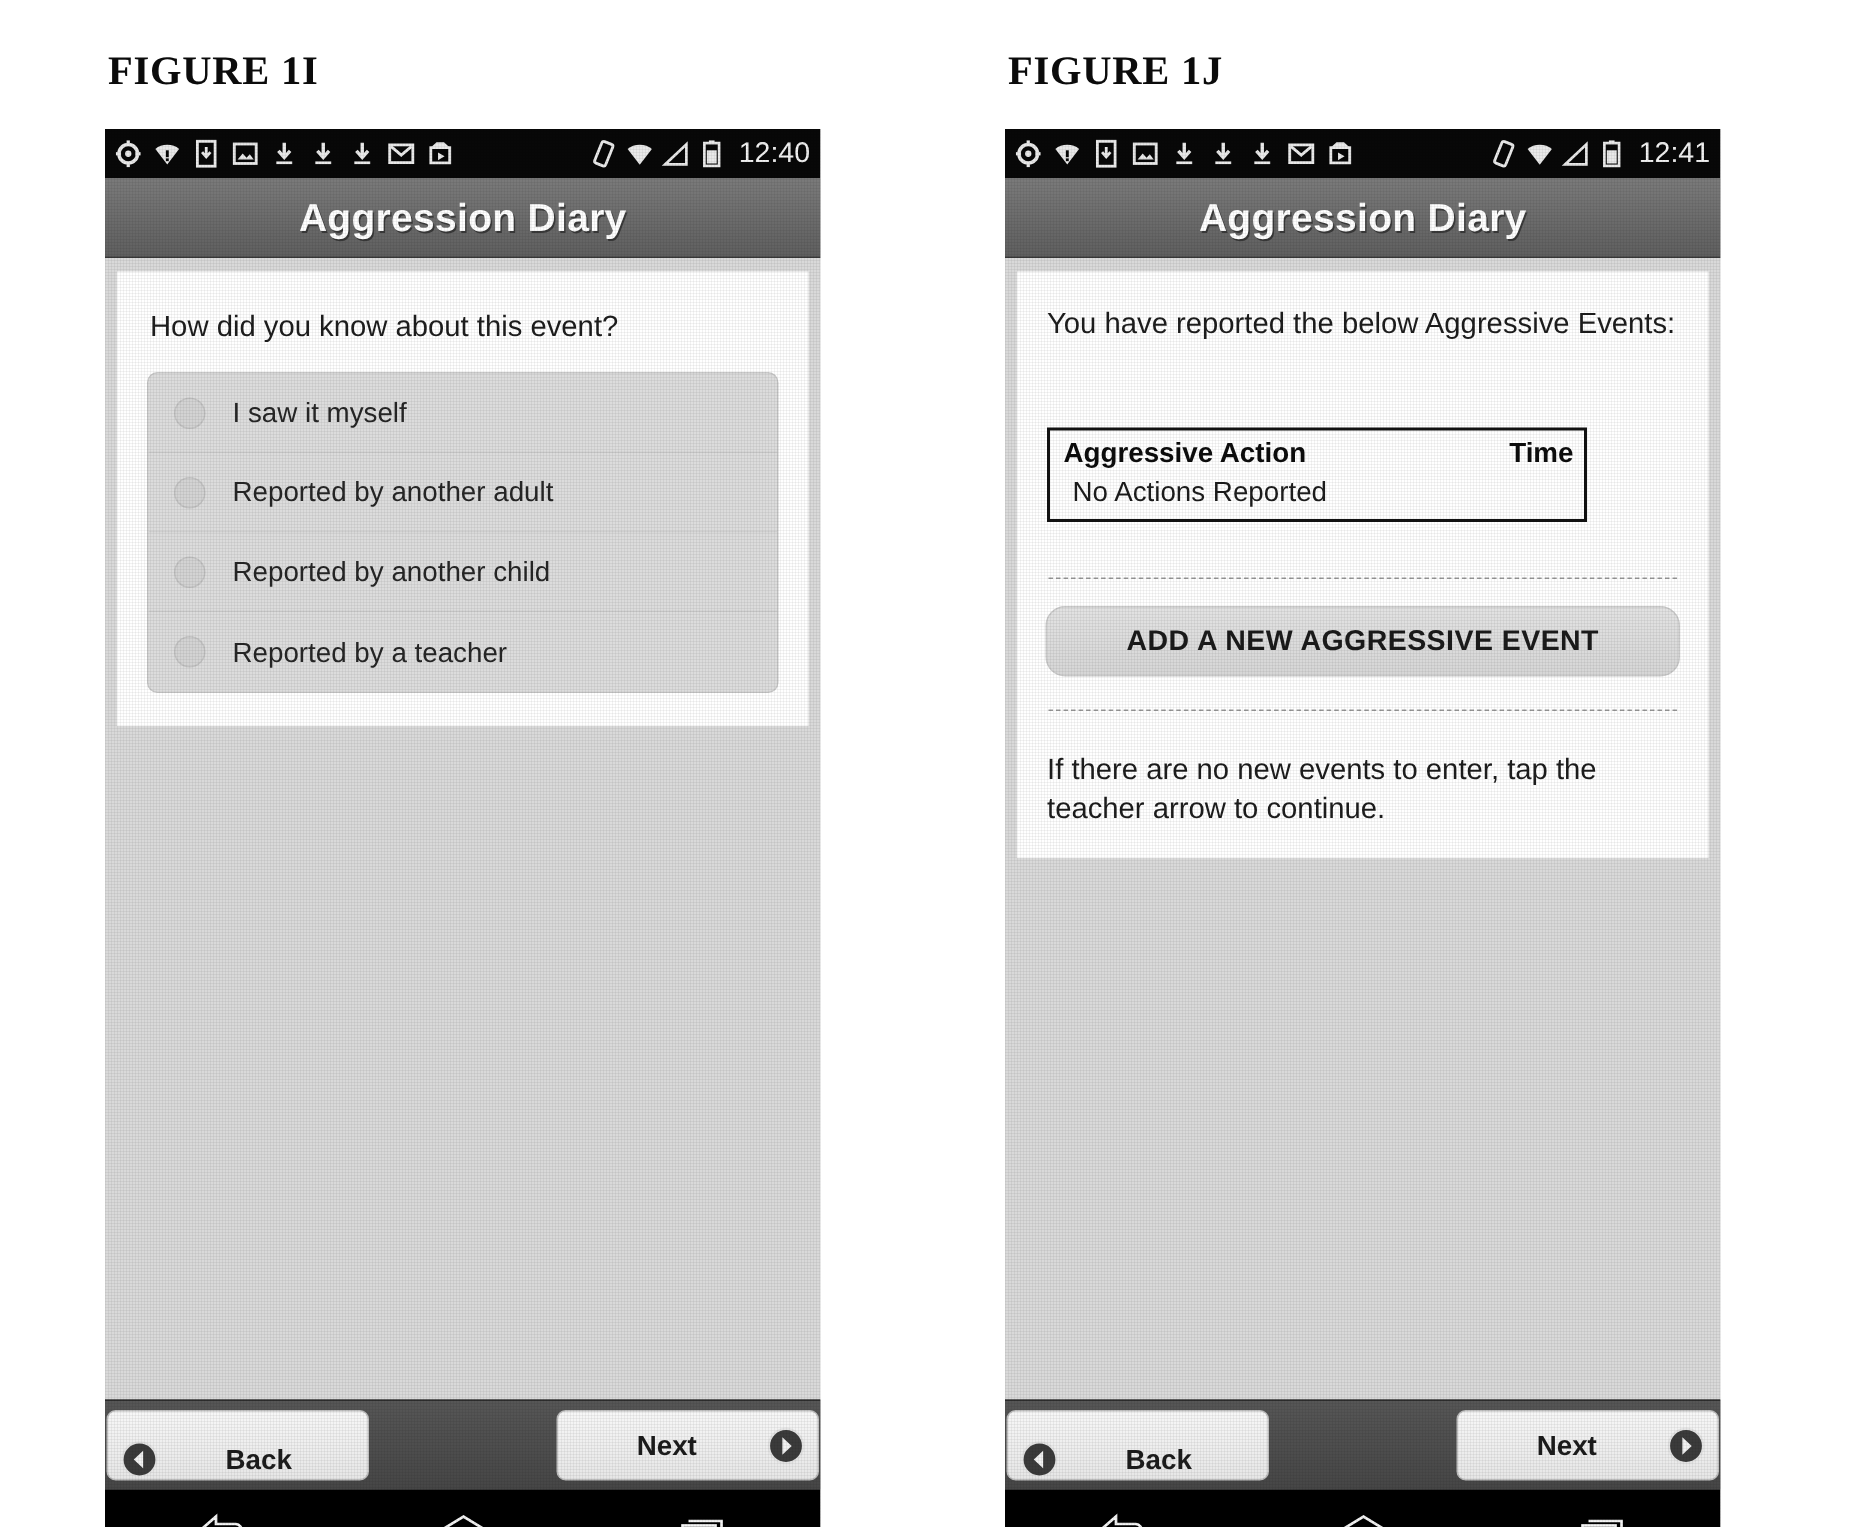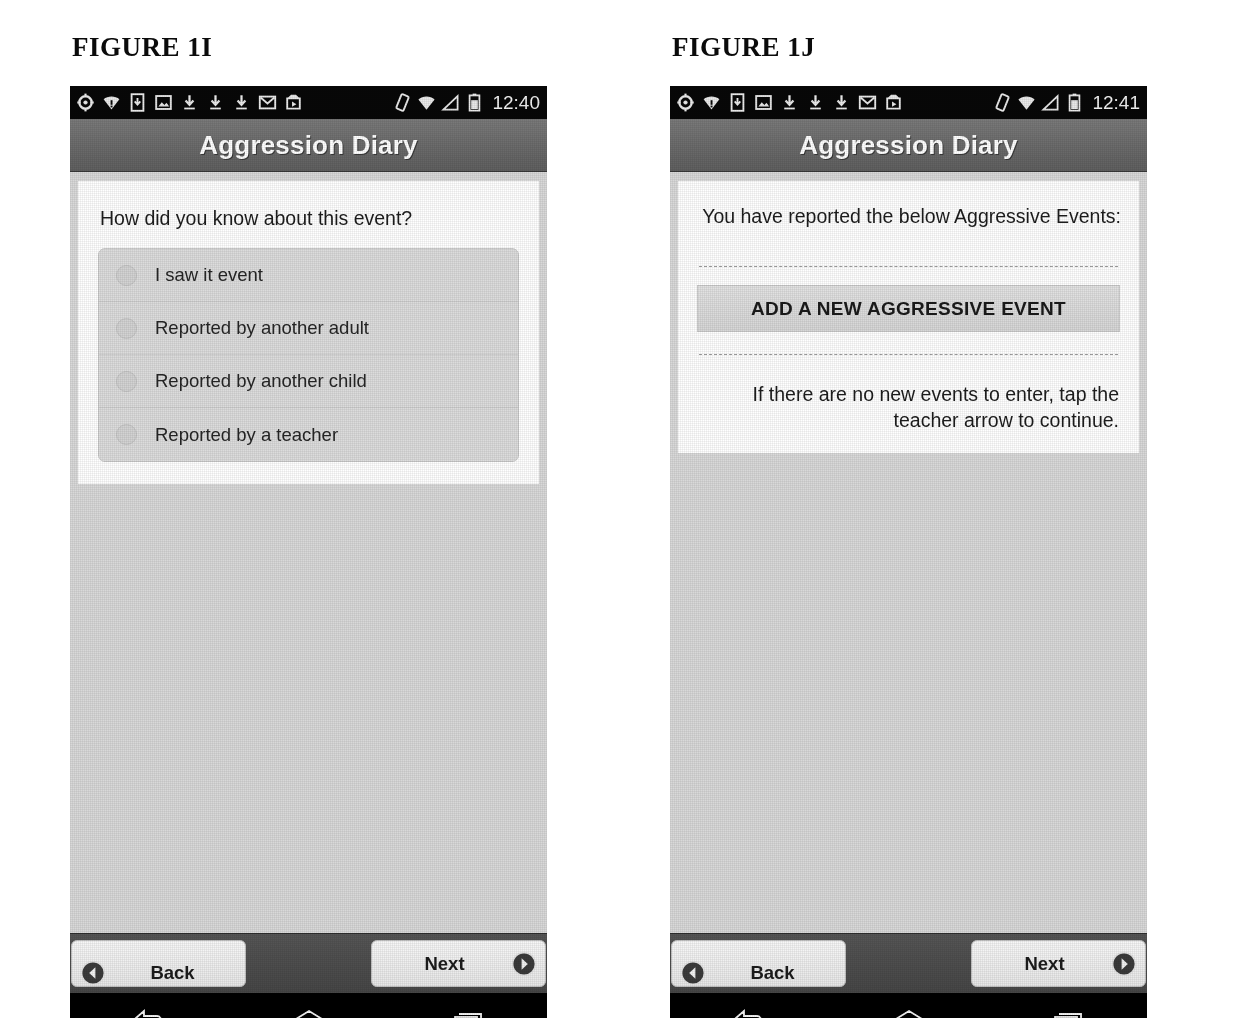--- a/index.html
+++ b/index.html
@@ -122,21 +122,21 @@
     overflow: hidden;
   }
   .card {
     background: #ffffff;
     box-sizing: border-box;
     width: 100%;
     position: relative;
     z-index: 3;
   }
   .card.left-card  { padding: 24px 20px 22px 20px; }
-  .card.right-card { padding: 22px 18px 20px 18px; text-align: right; }
+  .card.right-card { padding: 22px 18px 20px 18px; }
 
   .prompt {
     font-size: 19.5px;
     color: #1d1d1d;
     line-height: 26px;
     margin: 0 0 17px 2px;
   }
   .prompt.multiline { margin-bottom: 0; }
 
   
@@ -199,21 +199,21 @@
     border-top: 1px dashed #9a9a9a;
     margin: 37px 3px 0 3px;
     height: 0;
   }
   .dashed-rule.second { margin-top: 22px; }
 
   .add-event-btn {
     margin: 18px 1px 0 1px;
     height: 47px;
     border: 1px solid #cacaca;
-    border-radius: 0;
+    border-radius: 13px;
     background: #dcdcdc;
     background-image: linear-gradient(180deg, #e2e2e2 0%, #d6d6d6 100%);
     display: flex;
     align-items: center;
     justify-content: center;
     box-sizing: border-box;
   }
   .add-event-btn .aeb-text {
     font-size: 19px;
     font-weight: bold;
@@ -386,21 +386,21 @@
       <span class="tb-text">Aggression Diary</span>
     </div>
 
     <div class="phone-body">
       <div class="card left-card">
         <p class="prompt">How did you know about this event?</p>
 
         <div class="radio-group">
           <div class="radio-row">
             <span class="radio-dot"></span>
-            <span class="radio-label">I saw it event</span>
+            <span class="radio-label">I saw it myself</span>
           </div>
           <div class="radio-row">
             <span class="radio-dot"></span>
             <span class="radio-label">Reported by another adult</span>
           </div>
           <div class="radio-row">
             <span class="radio-dot"></span>
             <span class="radio-label">Reported by another child</span>
           </div>
           <div class="radio-row">
@@ -558,20 +558,29 @@
     </div>
 
     <div class="titlebar">
       <span class="tb-text">Aggression Diary</span>
     </div>
 
     <div class="phone-body">
       <div class="card right-card">
         <p class="prompt multiline">You have reported the below Aggressive Events:</p>
 
+        <div class="events-table">
+          <div class="et-head">
+            <span>Aggressive Action</span>
+            <span>Time</span>
+          </div>
+          <div class="et-row">
+            <span>No Actions Reported</span>
+          </div>
+        </div>
 
         <hr class="dashed-rule">
 
         <div class="add-event-btn">
           <span class="aeb-text">ADD A NEW AGGRESSIVE EVENT</span>
         </div>
 
         <hr class="dashed-rule second">
 
         <p class="hint">If there are no new events to enter, tap the teacher arrow to continue.</p>

